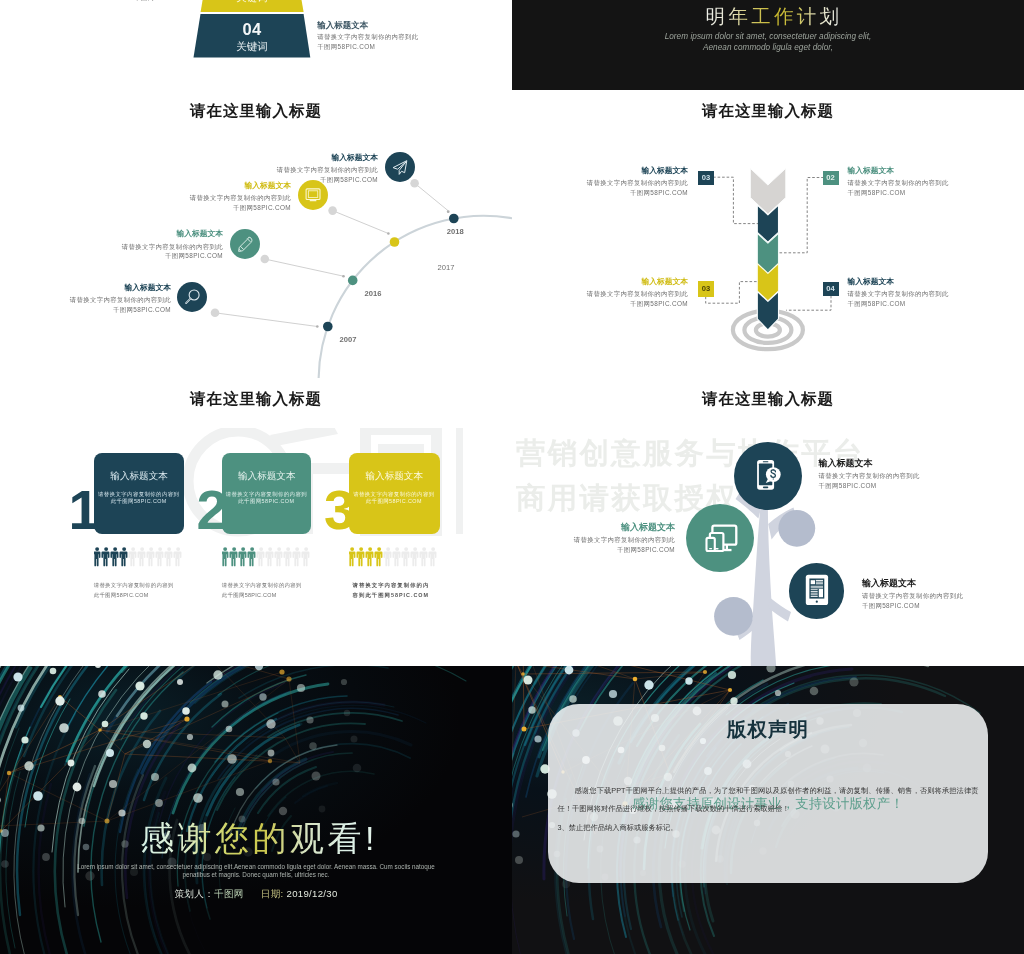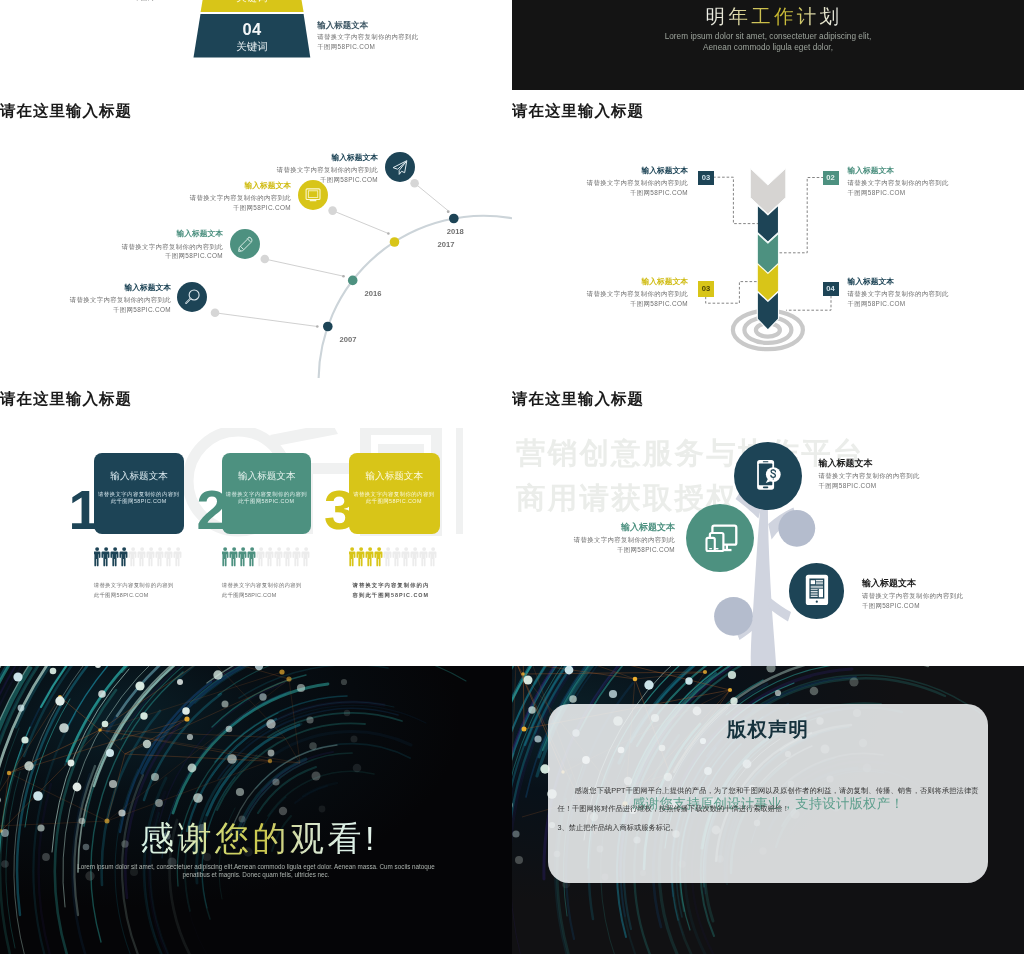--- a/index.html
+++ b/index.html
@@ -1,21 +1,21 @@
 <!DOCTYPE html>
 <html><head>
 <meta charset="utf-8">
 <style>
   *{box-sizing:border-box;margin:0;padding:0;}
   html,body{width:1024px;height:954px;background:#fff;
     font-family:"Liberation Sans","DejaVu Sans",sans-serif;
     -webkit-font-smoothing:antialiased;}
   .page{position:relative;width:1024px;height:954px;overflow:hidden;background:#5eead4;}
   .sl{position:absolute;overflow:hidden;}
-  .sec-title{position:absolute;width:100%;font-weight:bold;
+  .sec-title{position:absolute;width:100%;text-align:center;font-weight:bold;
     color:#1a1a1a;font-size:15.5px;letter-spacing:1px;}
   .it-title{font-weight:bold;font-size:7.75px;letter-spacing:0px;line-height:1.1;}
   .it-title.big{font-size:9px;}
   .it-title.mid{font-size:8.5px;}
   .it-desc{font-size:6.4px;color:#6f6f6f;line-height:1.53;letter-spacing:0.36px;white-space:nowrap;}
 </style>
 </head>
 <body>
 
 <div class="page">
@@ -39,21 +39,21 @@
       </div>
     </div>
   </div>
 
   <div class="sl" style="left:512px;top:0;width:512px;height:90px;background:#141414;padding-left:31px;">
     <div style="position:absolute;left:6px;top:2.5px;width:512px;text-align:center;">
       <span style="display:inline-block;font-size:19.5px;font-weight:normal;letter-spacing:3.3px;
         background:linear-gradient(95deg,#f0f2ec 0%,#e6e5d2 16%,#cfc45e 36%,#c5b62c 52%,#cfc44e 66%,#e0ddb9 80%,#eef0e9 96%);
         -webkit-background-clip:text;background-clip:text;color:transparent;">明年工作计划</span>
     </div>
-    <div style="position:absolute;left:0;top:31px;width:512px;text-align:center;font-size:8.2px;line-height:1.35;color:#9da49c;letter-spacing:.05px;">
+    <div style="position:absolute;left:0;top:31px;width:512px;text-align:center;font-size:8.2px;line-height:1.35;color:#9da49c;letter-spacing:.05px;font-style:italic;">
       <div>Lorem ipsum dolor sit amet, consectetuer adipiscing elit,</div>
       <div>Aenean commodo ligula eget dolor,</div>
     </div>
   </div>
 
   <div class="sl" style="left:0;top:90px;width:512px;height:288px;background:#fff;">
     <div class="sec-title" style="top:11px;">请在这里输入标题</div>
     <svg width="512" height="288" style="position:absolute;left:0;top:0;">
 
       <path d="M 512.3 128.3 A 165 165 0 0 0 318.6 290.8" fill="none" stroke="#ccd4d9" stroke-width="2.1"></path>
@@ -75,21 +75,21 @@
       <circle cx="264.8" cy="169" r="4.3" fill="#d6d6d6"></circle>
       <circle cx="215" cy="222.8" r="4.3" fill="#d6d6d6"></circle>
 
       <circle cx="453.8" cy="128.5" r="4.8" fill="#1d4456"></circle>
       <circle cx="394.5" cy="152.0" r="4.8" fill="#d8c518"></circle>
       <circle cx="352.7" cy="190.4" r="4.8" fill="#4d9180"></circle>
       <circle cx="327.8" cy="236.5" r="4.8" fill="#1d4456"></circle>
     </svg>
 
     <div style="position:absolute;left:446.8px;top:137.3px;font-size:7.6px;font-weight:bold;color:#6f6f6f;">2018</div>
-    <div style="position:absolute;left:405.5px;top:150px;font-size:7.6px;font-weight:bold;color:#6f6f6f;padding-left:32px;">2017</div>
+    <div style="position:absolute;left:405.5px;top:173px;font-size:7.6px;font-weight:normal;color:#6f6f6f;padding-left:32px;">2017</div>
     <div style="position:absolute;left:364.5px;top:198.8px;font-size:7.6px;font-weight:bold;color:#6f6f6f;">2016</div>
     <div style="position:absolute;left:339.5px;top:244.5px;font-size:7.6px;font-weight:bold;color:#6f6f6f;">2007</div>
 
     <div class="tl-bub" style="position:absolute;left:385.1px;top:62.2px;width:30.1px;height:30.1px;border-radius:50%;background:#1d4456;">
       <svg viewBox="0 0 32 32" width="30.1" height="30.1">
         <path d="M23.2 9.2 L8.6 16.6 L13.4 18.3 L22.4 10.3 L15.1 19.6 L15.1 23.8 L17.6 20.5 L20.9 22.0 Z" fill="none" stroke="#e4eef2" stroke-width="1.05" stroke-linejoin="round"></path>
       </svg>
     </div>
     <div class="tl-bub" style="position:absolute;left:297.7px;top:90.2px;width:30.1px;height:30.1px;border-radius:50%;background:#d8c518;">
       <svg viewBox="0 0 32 32" width="30.1" height="30.1">
@@ -735,20 +735,23 @@
       </svg>
     <div style="position:absolute;left:3px;top:150px;width:512px;text-align:center;">
       <span style="display:inline-block;font-size:34px;font-weight:normal;letter-spacing:3.5px;
         background:linear-gradient(92deg,#d6efe4 0%,#dcefd6 16%,#cfd46a 36%,#cbc74c 52%,#d4e0bc 68%,#dcefe6 86%,#e4f4ea 100%);
         -webkit-background-clip:text;background-clip:text;color:transparent;">感谢您的观看!</span>
     </div>
     <div style="position:absolute;left:36px;top:196.5px;width:440px;text-align:center;font-size:6.3px;line-height:1.28;color:#aeb5b0;white-space:nowrap;">
       <div>Lorem ipsum dolor sit amet, consectetuer adipiscing elit.Aenean  commodo ligula eget dolor. Aenean  massa. Cum sociis natoque</div>
       <div>penatibus et magnis. Donec quam felis, ultricies nec.</div>
     </div>
+    <div style="position:absolute;left:0;top:222px;width:512px;text-align:center;font-size:9.6px;letter-spacing:.3px;">
+      <span style="color:#dfe6dd;">策划人：</span><span style="color:#b9cfb2;">千图网</span><span style="display:inline-block;width:17px;"></span><span style="color:#c9c684;">日期:</span><span style="margin-left:3px;color:#e2e8dd;">2019/12/30</span>
+    </div>
   </div>
 
   <div class="sl" style="left:512px;top:666px;width:512px;height:288px;background:#141416;">
     <svg width="512" height="288" style="position:absolute;left:0;top:0;">
       <defs>
         <radialGradient id="gl2" cx="12%" cy="18%" r="64%">
           <stop offset="0%" stop-color="#0b2028"></stop>
             <stop offset="40%" stop-color="#081119"></stop>
             <stop offset="100%" stop-color="#111113"></stop>
         </radialGradient>
@@ -980,21 +983,21 @@
           <circle cx="308" cy="55" r="3.7" fill="#dcf0e6" opacity="0.37"></circle>
           <circle cx="313" cy="83" r="4.5" fill="#f0f8f3" opacity="0.28"></circle>
           <circle cx="318" cy="113" r="3.6" fill="#d5eef3" opacity="0.21"></circle>
           <circle cx="324" cy="141" r="4.7" fill="#eaf6f0" opacity="0.10"></circle>
           <circle cx="342" cy="16" r="4.6" fill="#e2f2e9" opacity="0.26"></circle>
           <circle cx="345" cy="47" r="4.0" fill="#dcf0e6" opacity="0.23"></circle>
           <circle cx="351" cy="77" r="4.2" fill="#e2f2e9" opacity="0.18"></circle>
           <circle cx="355" cy="102" r="4.4" fill="#d5eef3" opacity="0.10"></circle>
         </g>
       </svg>
-    <div style="position:absolute;left:36.2px;top:38px;width:439.6px;height:179px;border-radius:21px;background:rgba(240,242,244,0.88);overflow:hidden;">
+    <div style="position:absolute;left:36.2px;top:38px;width:439.6px;height:179px;border-radius:31px;background:rgba(240,242,244,0.88);overflow:hidden;">
       <div style="position:absolute;left:0;top:12px;width:100%;text-align:center;font-size:19.5px;font-weight:bold;color:#16323d;letter-spacing:1px;">版权声明</div>
       <div style="position:absolute;left:0;top:45.5px;width:100%;text-align:center;font-size:13.4px;color:#5c9e8c;letter-spacing:.2px;margin-top:45px;">感谢您支持原创设计事业，支持设计版权产！</div>
       <div style="position:absolute;left:9.4px;top:78px;width:421px;font-size:7.25px;color:#333;line-height:2.53;text-align:justify;">
         <div style="text-indent:17px;">感谢您下载PPT千图网平台上提供的产品，为了您和千图网以及原创作者的利益，请勿复制、传播、销售，否则将承担法律责任！千图网将对作品进行维权，按照传播下载次数的十倍进行索取赔偿！</div>
         <div>3、禁止把作品纳入商标或服务标记。</div>
       </div>
     </div>
   </div>
 
 </div>

